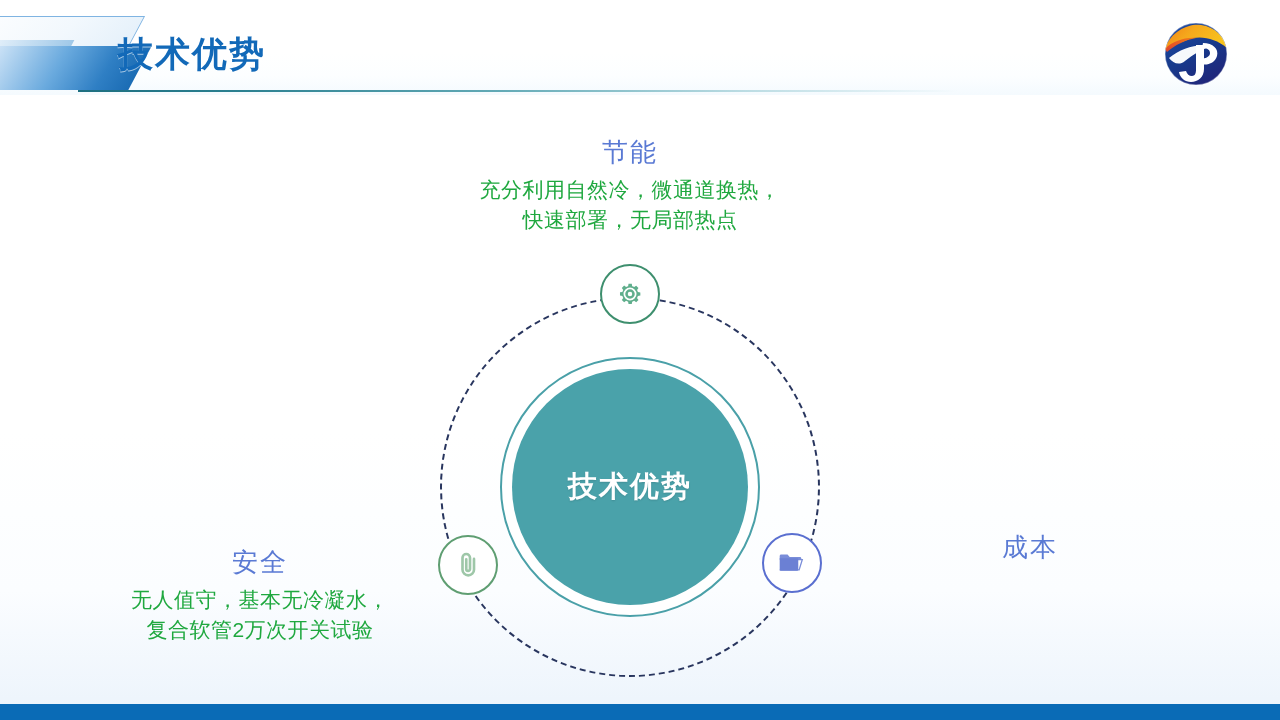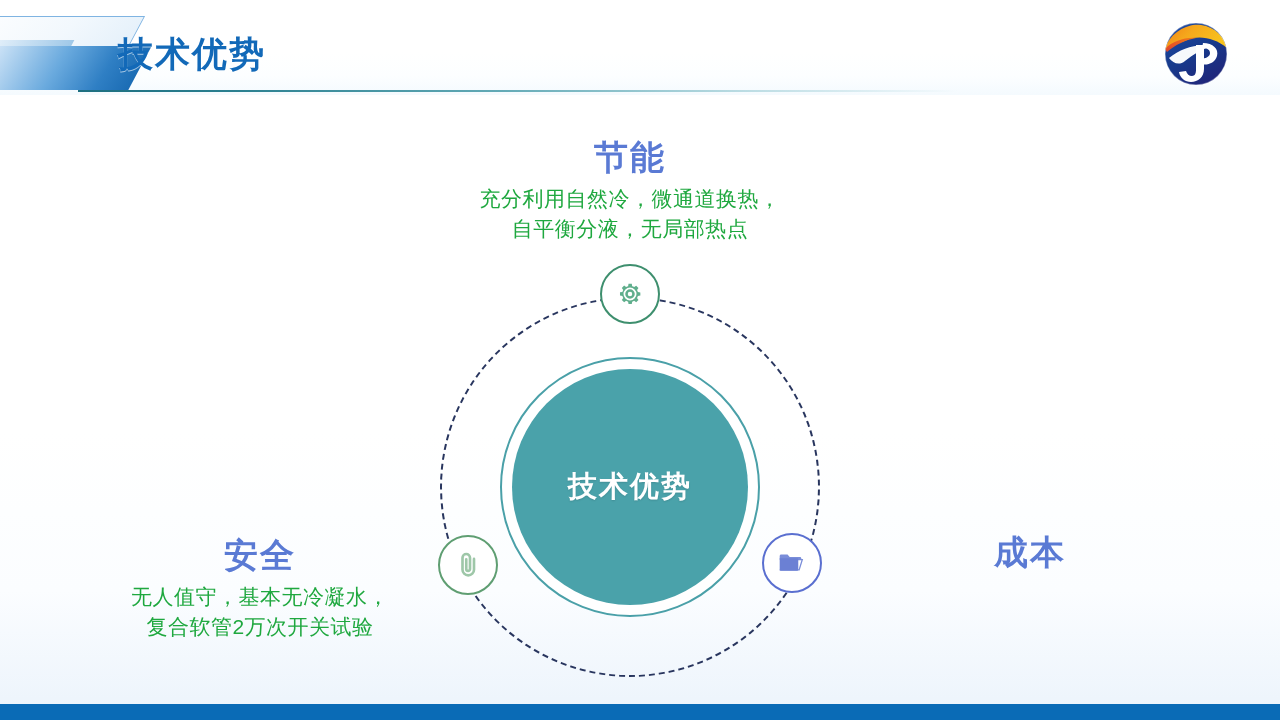--- a/index.html
+++ b/index.html
@@ -89,30 +89,30 @@
     display:flex;align-items:center;justify-content:center;
   }
   .node svg{display:block;}
   .node-gear{left:260px;top:17px;border:2.2px solid #3e8f6e;}
   .node-clip{left:98px;top:288px;border:2.2px solid #5f9e72;}
   .node-folder{left:422px;top:286px;border:2.2px solid #5a6fd0;}
 
   
   .blk{position:absolute;text-align:center;}
   .blk-title{
-    font-size:34px;font-weight:bold;letter-spacing:2px;
+    font-size:26px;font-weight:normal;letter-spacing:2px;
     line-height:1.15;margin-bottom:7px;
   }
   .blk-body{
     font-size:21px;line-height:1.42;letter-spacing:.5px;
     color:#1fa83f;white-space:pre-line;
   }
   .blk-top{left:380px;top:138px;width:500px;}
   .blk-top .blk-title{color:#5a7ad4;}
-  .blk-left{left:40px;top:536px;width:440px;}
+  .blk-left{left:40px;top:548px;width:440px;}
   .blk-left .blk-title{color:#5a7ad4;}
   .blk-right{left:810px;top:533px;width:440px;}
   .blk-right .blk-title{color:#5a7ad4;}
 
   
   .footer-bar{
     position:absolute;left:0;bottom:0;width:1280px;height:16px;
     background:#0a6bb6;
   }
 </style>
@@ -160,21 +160,21 @@
           <path d="M33 24 L41 24 L41 48 C41 56, 35 61, 28 61 C22 61, 17 57, 16 51 L23 50 C24 53, 26 55, 29 55 C32 55, 33 52, 33 49 Z" fill="#ffffff"></path>
         </g>
         <circle cx="33" cy="33" r="31" fill="none" stroke="#ffffff" stroke-width="1.4" opacity="0.35"></circle>
       </svg>
     </div>
   </div>
 
   <div class="blk blk-top">
     <div class="blk-title">节能</div>
     <div class="blk-body">充分利用自然冷，微通道换热，
-自平衡分液，无局部热点</div>
+快速部署，无局部热点</div>
   </div>
 
   <div class="blk blk-left">
     <div class="blk-title">安全</div>
     <div class="blk-body">无人值守，基本无冷凝水，
 复合软管2万次开关试验</div>
   </div>
 
   <div class="blk blk-right">
     <div class="blk-title">成本</div>

